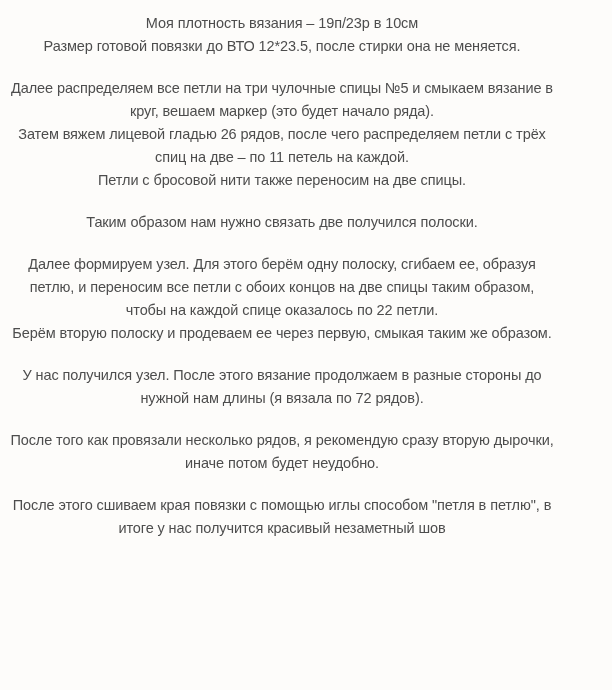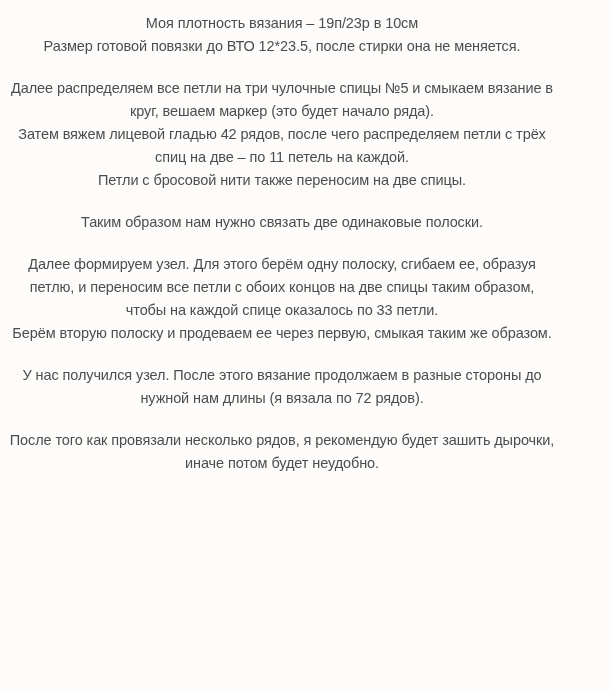--- a/index.html
+++ b/index.html
@@ -29,20 +29,21 @@
     white-space: pre-line; 
   }
 </style>
 </head>
 <body>
 
 <div class="doc">
   <p>Моя плотность вязания – 19п/23р в 10см
 Размер готовой повязки до ВТО 12*23.5, после стирки она не меняется.</p>
   <p>Далее распределяем все петли на три чулочные спицы №5 и смыкаем вязание в круг, вешаем маркер (это будет начало ряда).
-Затем вяжем лицевой гладью 42 рядов, после чего распределяем петли с трёх спиц на две – по 11 петель на каждой.
+Затем вяжем лицевой гладью 26 рядов, после чего распределяем петли с трёх спиц на две – по 11 петель на каждой.
 Петли с бросовой нити также переносим на две спицы.</p>
-  <p>Таким образом нам нужно связать две одинаковые полоски.</p>
-  <p>Далее формируем узел. Для этого берём одну полоску, сгибаем ее, образуя петлю, и переносим все петли с обоих концов на две спицы таким образом, чтобы на каждой спице оказалось по 33 петли.
+  <p>Таким образом нам нужно связать две получился полоски.</p>
+  <p>Далее формируем узел. Для этого берём одну полоску, сгибаем ее, образуя петлю, и переносим все петли с обоих концов на две спицы таким образом, чтобы на каждой спице оказалось по 22 петли.
 Берём вторую полоску и продеваем ее через первую, смыкая таким же образом.</p>
   <p>У нас получился узел. После этого вязание продолжаем в разные стороны до нужной нам длины (я вязала по 72 рядов).</p>
-  <p>После того как провязали несколько рядов, я рекомендую будет зашить дырочки, иначе потом будет неудобно.</p>
+  <p>После того как провязали несколько рядов, я рекомендую сразу вторую дырочки, иначе потом будет неудобно.</p>
+  <p>После этого сшиваем края повязки с помощью иглы способом "петля в петлю", в итоге у нас получится красивый незаметный шов</p>
 </div>
 
 </body></html>

